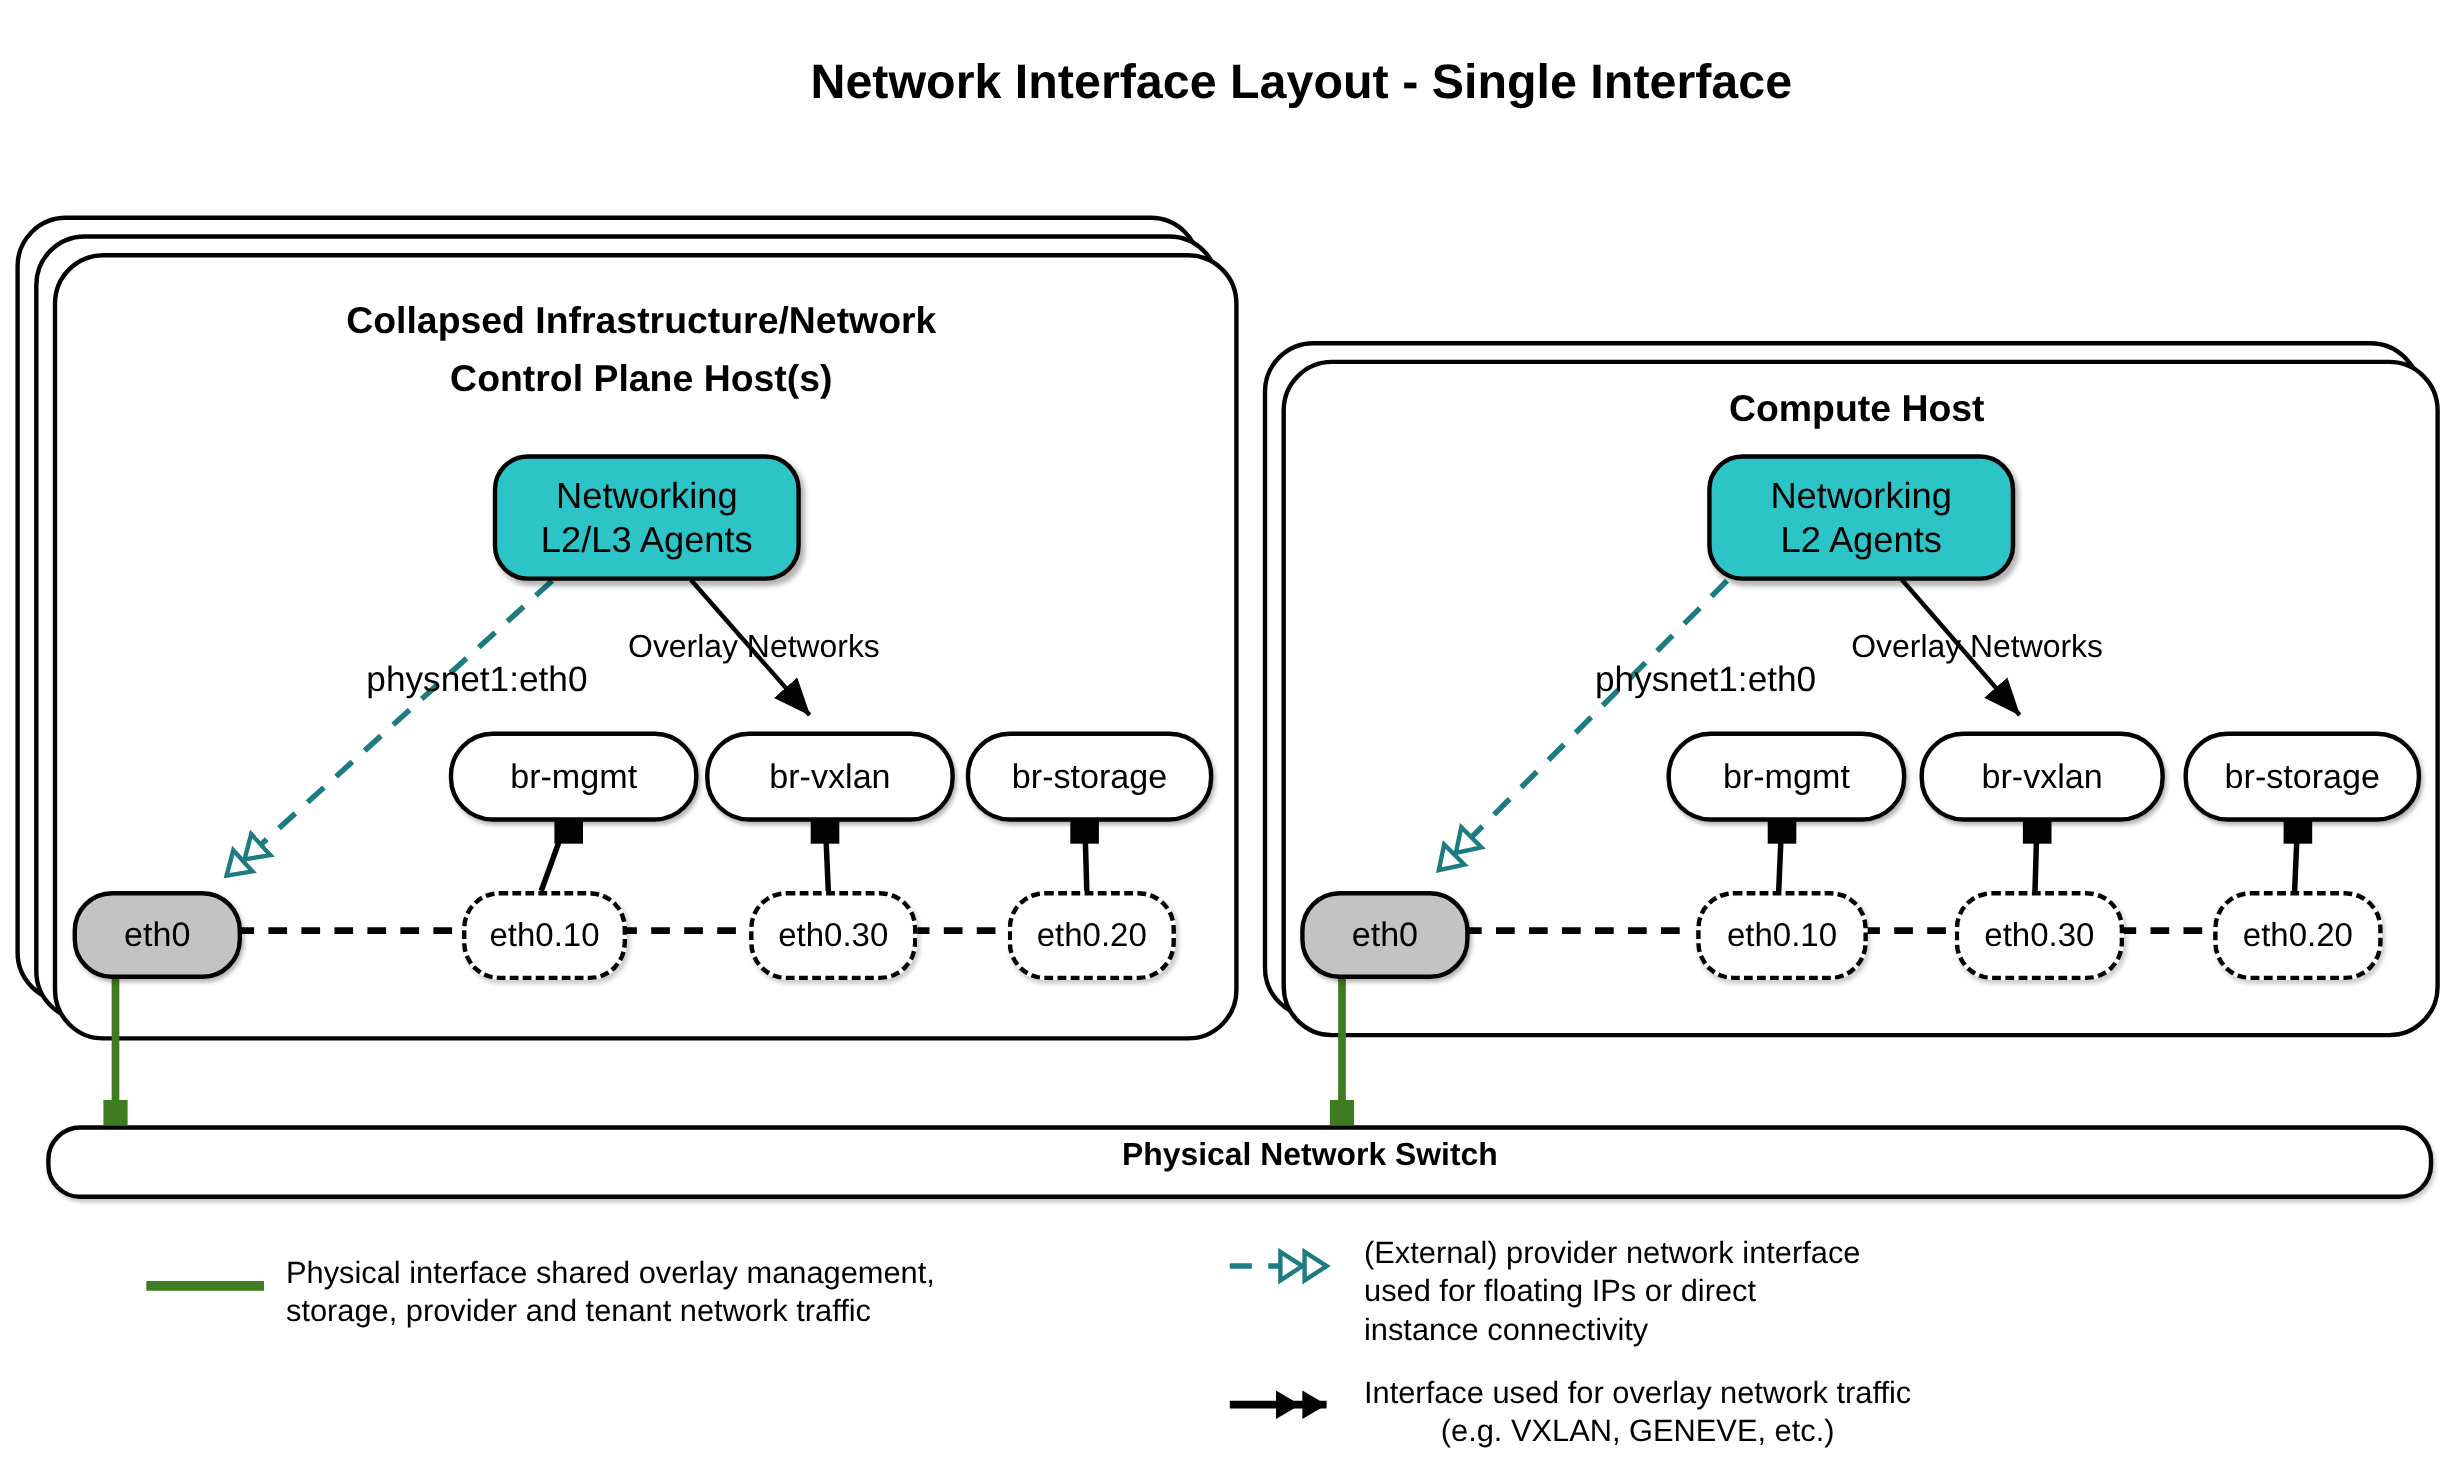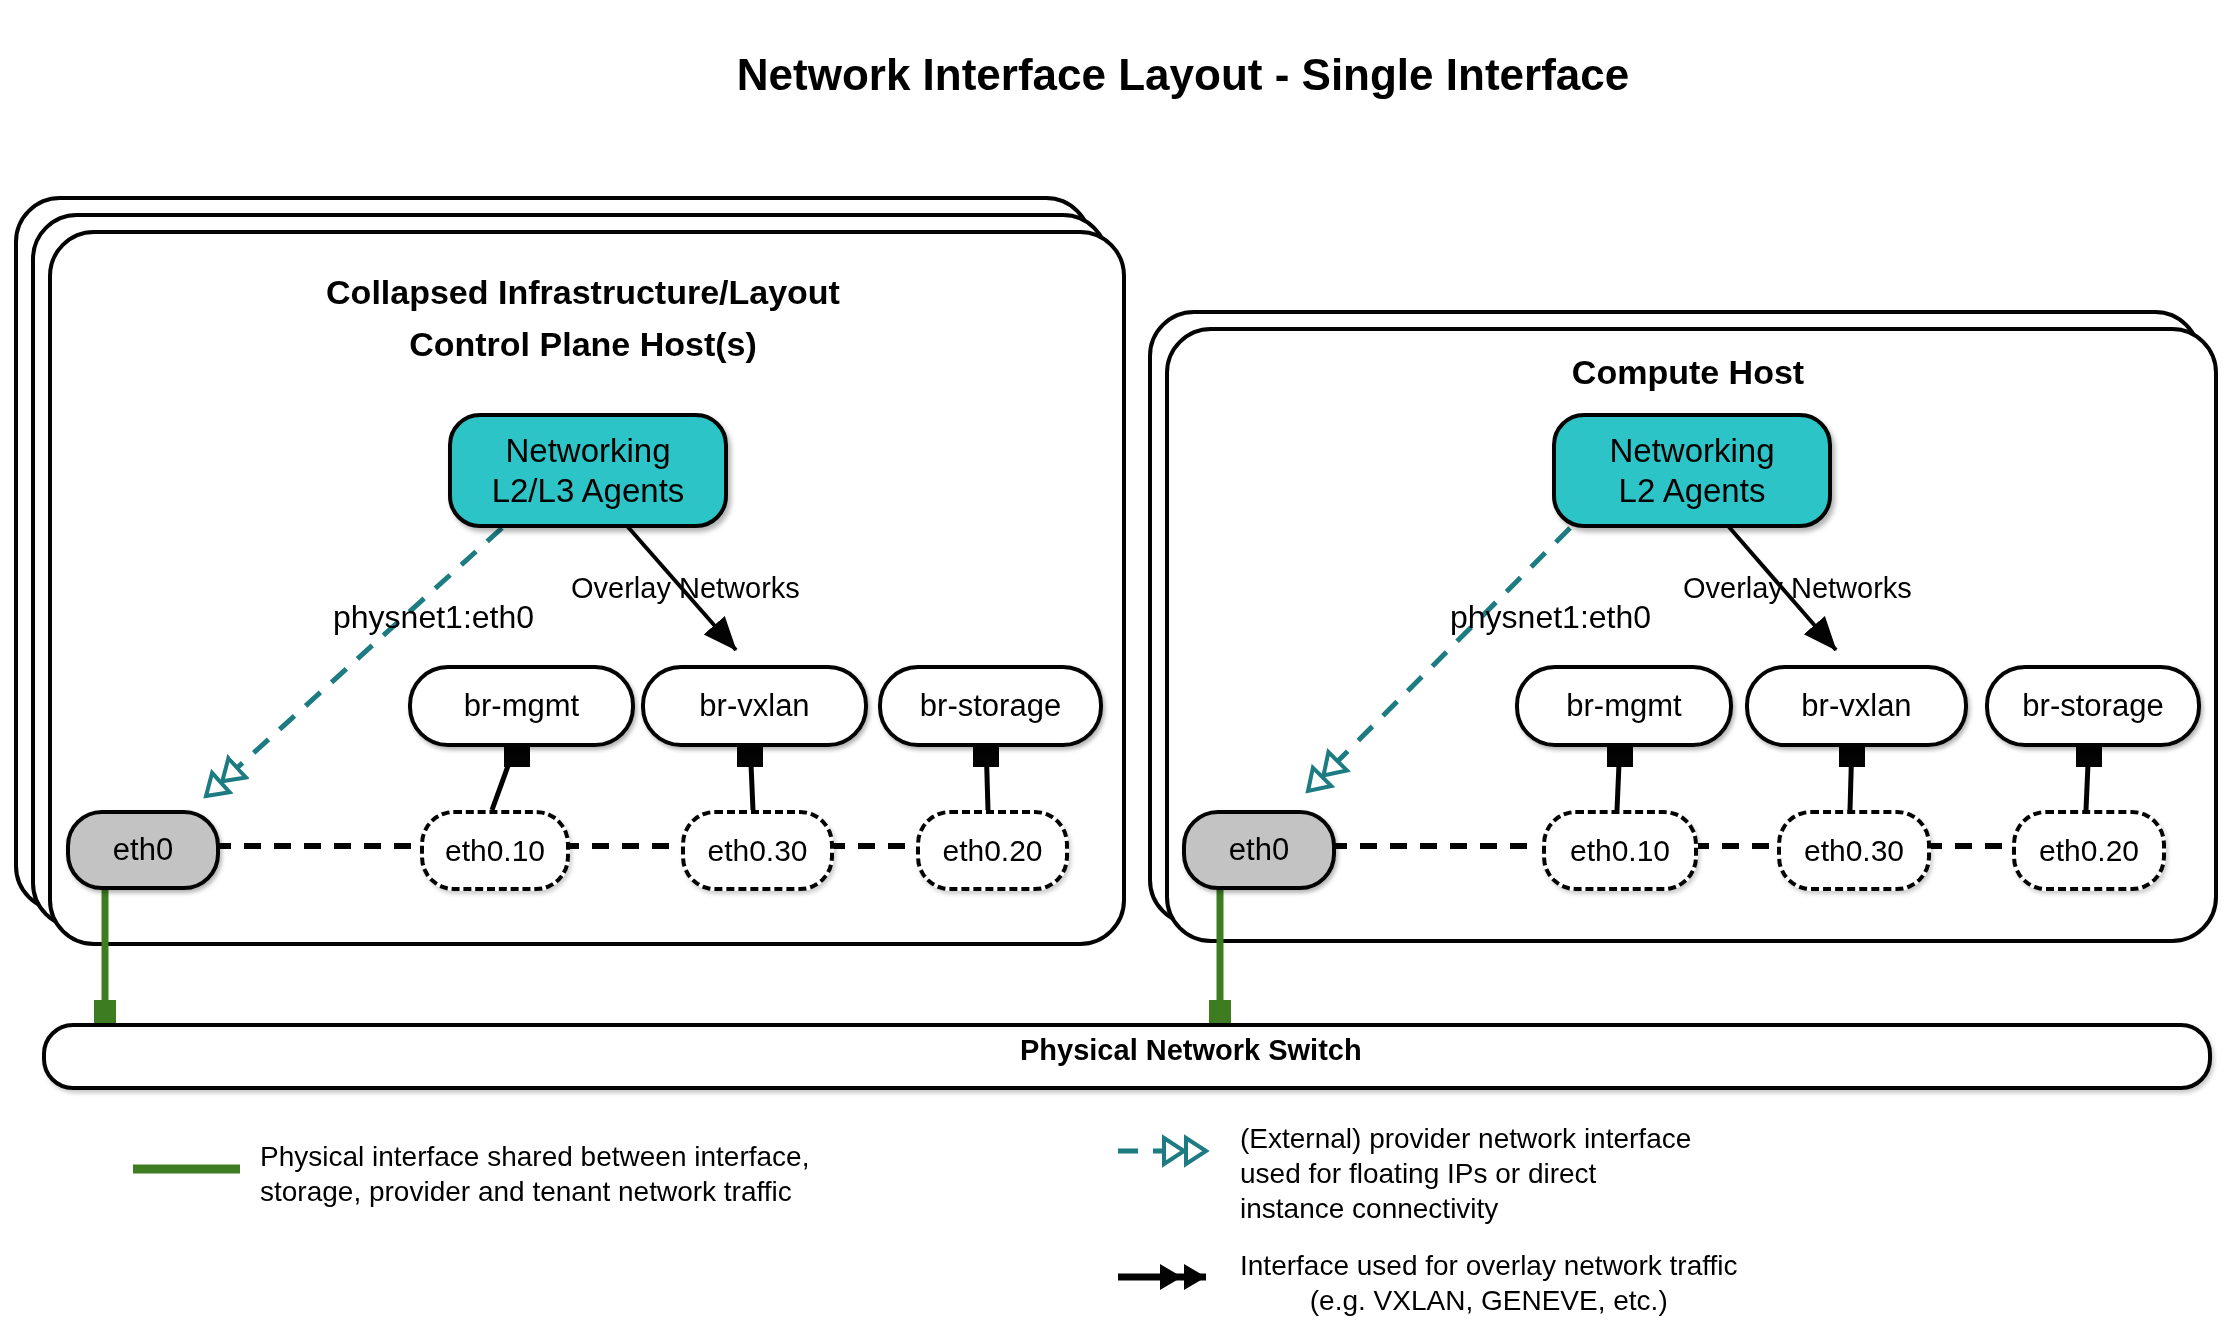--- a/index.html
+++ b/index.html
@@ -88,21 +88,21 @@
     <line x1="1925" y1="846" x2="2010" y2="846" class="stroke-black" stroke-width="6" stroke-dasharray="17 13"></line>
     <line x1="1220" y1="880" x2="1220" y2="1002" class="stroke-green" stroke-width="7"></line>
     <rect x="1209" y="1000" width="22" height="23" class="fill-green"></rect>
 
     <line x1="133" y1="1169" x2="240" y2="1169" class="stroke-green" stroke-width="9"></line>
     <line x1="1118" y1="1151" x2="1206" y2="1151" class="stroke-teal" stroke-dasharray="16 13" marker-end="url(#mTealDouble)"></line>
     <line x1="1118" y1="1277" x2="1206" y2="1277" class="stroke-black" stroke-width="7" marker-end="url(#mBlackDouble)"></line>
   </svg>
 
   <div class="host-title" style="left:113px;top:266px;width:940px;">
-    <div>Collapsed Infrastructure/Layout</div>
+    <div>Collapsed Infrastructure/Network</div>
     <div>Control Plane Host(s)</div>
   </div>
   <div class="agents" style="left:448px;top:413px;">
     <div>Networking</div>
     <div>L2/L3 Agents</div>
   </div>
   <div class="route-label" style="left:333px;top:599px;">physnet1:eth0</div>
   <div class="route-label" style="left:571px;top:572px;font-size:29px;">Overlay Networks</div>
 
   <div class="pill" style="left:408px;top:665px;width:219px;height:74px;">br-mgmt</div>
@@ -131,21 +131,21 @@
 
   <div class="pill vlan" style="left:1542px;top:810px;width:148px;height:73px;">eth0.10</div>
   <div class="pill vlan" style="left:1777px;top:810px;width:146px;height:73px;">eth0.30</div>
   <div class="pill vlan" style="left:2012px;top:810px;width:146px;height:73px;">eth0.20</div>
 
   <div class="pill eth" style="left:1182px;top:810px;width:146px;height:72px;">eth0</div>
 
   <div class="switch-label">Physical Network Switch</div>
 
   <div class="legend-text" style="left:260px;top:1139px;">
-    <div>Physical interface shared between interface,</div>
+    <div>Physical interface shared overlay management,</div>
     <div>storage, provider and tenant network traffic</div>
   </div>
   <div class="legend-text" style="left:1240px;top:1121px;">
     <div>(External) provider network interface</div>
     <div>used for floating IPs or direct</div>
     <div>instance connectivity</div>
   </div>
   <div class="legend-text" style="left:1240px;top:1248px;text-align:center;">
     <div>Interface used for overlay network traffic</div>
     <div>(e.g. VXLAN, GENEVE, etc.)</div>

